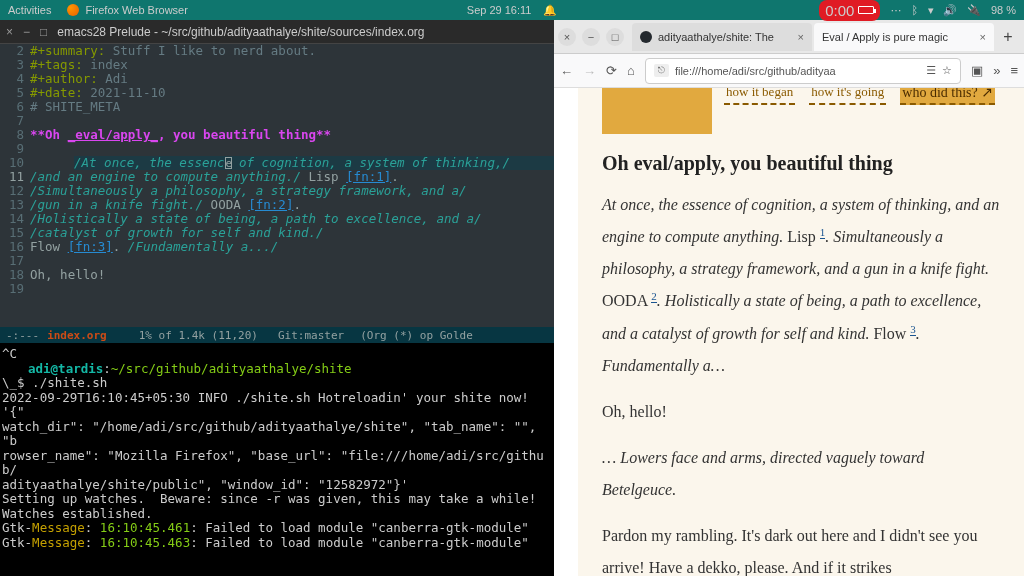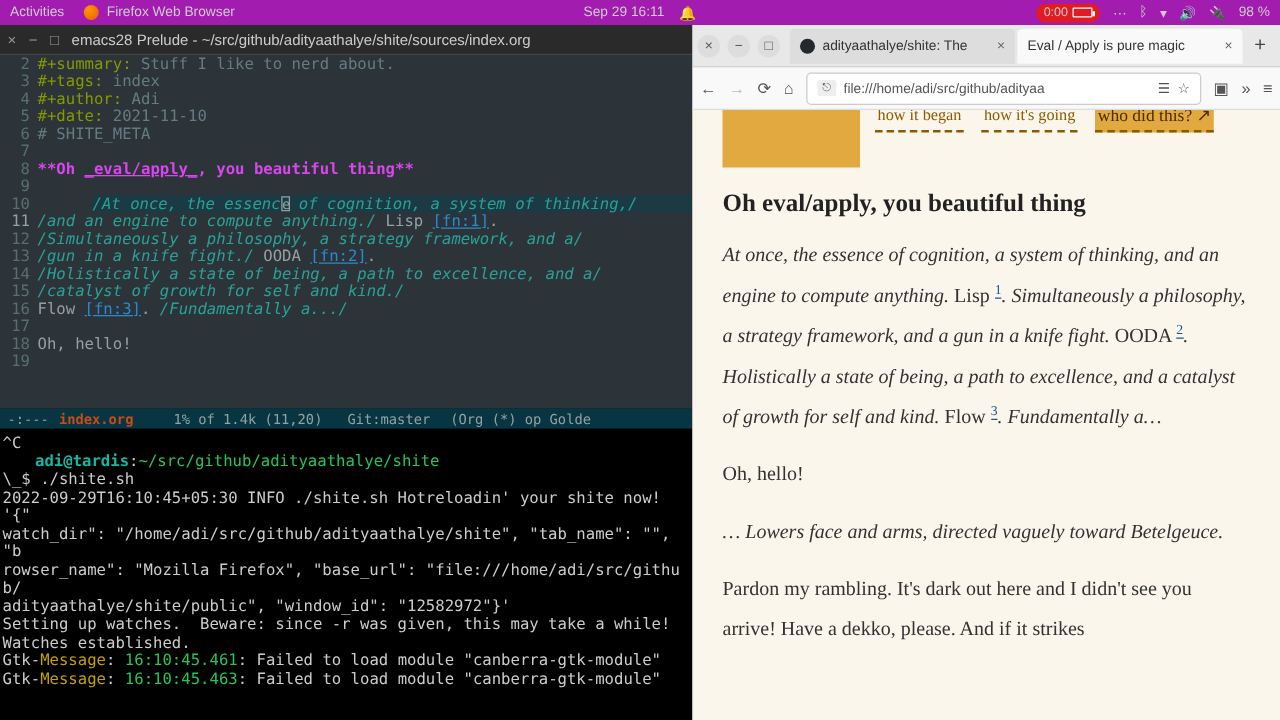--- a/index.html
+++ b/index.html
@@ -1,24 +1,24 @@
 <!DOCTYPE html>
 <html><head>
 <meta charset="utf-8">
 <style>
 * { margin: 0; padding: 0; box-sizing: border-box; }
 body { width: 1024px; height: 576px; overflow: hidden; font-family: sans-serif; background: #000; }
 
 
-.topbar { height: 20px; background: #a21caf; color: #ccc; display: flex; align-items: center; font-size: 11px; padding: 0 8px; position: relative; }
+.topbar { height: 20px; background: #0f766e; color: #ccc; display: flex; align-items: center; font-size: 11px; padding: 0 8px; position: relative; }
 .topbar .left { display: flex; gap: 16px; align-items: center; }
 .topbar .center { position: absolute; left: 50%; transform: translateX(-50%); display: flex; gap: 12px; align-items: center; }
 .topbar .right { margin-left: auto; display: flex; gap: 10px; align-items: center; }
 .ff-icon { width: 12px; height: 12px; background: radial-gradient(circle at 30% 30%, #ff9500, #e66000); border-radius: 50%; display: inline-block; }
-.battery-pill { background: #e01b24; padding: 2px 6px; border-radius: 8px; display: flex; align-items: center; gap: 4px; font-size: 10px; }
+.battery-pill { background: #e01b24; padding: 2px 6px; border-radius: 8px; display: flex; align-items: center; gap: 4px; font-size: 15px; }
 .bat-icon { width: 16px; height: 8px; border: 1px solid #fff; border-radius: 1px; display: inline-block; position: relative; }
 .bat-icon::after { content: ''; position: absolute; right: -3px; top: 2px; width: 2px; height: 4px; background: #fff; }
 .sys-icon { color: #ccc; font-size: 11px; }
 
 
 .main { display: flex; height: 556px; }
 .leftpane { width: 554px; display: flex; flex-direction: column; }
 .rightpane { width: 470px; display: flex; flex-direction: column; background: #fff; }
 
 
@@ -43,41 +43,41 @@
 .cursorbox { border: 1px solid #93a1a1; display: inline-block; width: 7px; height: 12px; line-height: 12px; text-align: center; font-size: 11px; }
 
 
 .modeline { height: 16px; background: #073642; color: #93a1a1; font-family: monospace; font-size: 11px; display: flex; align-items: center; padding: 0 6px; gap: 8px; }
 .modeline .buf { color: #cb4b16; font-weight: bold; }
 
 
 .terminal { flex: 1; background: #000; font-family: monospace; font-size: 12.5px; line-height: 14.5px; padding: 4px 2px; color: #ccc; overflow: hidden; }
 .terminal div { white-space: pre-wrap; word-break: break-all; }
 .tgreen { color: #14b8a6; font-weight: bold; margin-left: 26px; }
-.tblue { color: #22c55e; text-align: right; }
+.tblue { color: #84cc16; text-align: right; }
 .tyellow { color: #c4a000; }
 
 
 .ff-tabs { height: 34px; background: #e8e8e8; display: flex; align-items: center; padding: 0 4px; gap: 0; border-bottom: 1px solid #ccc; }
 .ff-wc { display: flex; gap: 6px; margin-right: 8px; }
 .ff-wc span { width: 18px; height: 18px; border-radius: 50%; background: #ddd; display: flex; align-items: center; justify-content: center; font-size: 11px; color: #555; }
 .ff-tab { flex: 1; height: 28px; background: #ddd; border-radius: 4px 4px 0 0; display: flex; align-items: center; padding: 0 8px; font-size: 11px; color: #333; gap: 6px; overflow: hidden; margin-right: 2px; }
 .ff-tab.active { background: #f9f9fa; }
 .ff-tab .tlabel { flex: 1; overflow: hidden; white-space: nowrap; text-overflow: ellipsis; }
 .ff-tab .tclose { color: #666; }
 .ff-newtab { width: 24px; text-align: center; color: #444; font-size: 16px; }
 .gh-icon { width: 12px; height: 12px; background: #24292e; border-radius: 50%; display: inline-block; }
 
 .ff-toolbar { height: 34px; background: #f9f9fa; display: flex; align-items: center; padding: 0 6px; gap: 10px; border-bottom: 1px solid #ddd; font-size: 13px; color: #555; }
 .ff-url { flex: 1; height: 26px; background: #fff; border: 1px solid #ccc; border-radius: 4px; display: flex; align-items: center; padding: 0 8px; font-size: 11px; color: #555; gap: 6px; }
 .ff-url .proto { background: #eee; padding: 1px 4px; border-radius: 2px; font-size: 9px; }
 .ff-url .path { flex: 1; overflow: hidden; white-space: nowrap; text-overflow: ellipsis; }
 
 
-.page { flex: 1; background: #fbf6ec; padding: 0 24px; overflow: hidden; font-family: Georgia, serif; color: #333; }
+.page { flex: 1; background: #fbf6ec; padding: 0 24px; overflow: hidden; font-family: Georgia, serif; color: #333; margin-left: 24px; }
 .nav-area { display: flex; gap: 12px; margin-bottom: 18px; margin-top: -6px; }
 .nav-logo { width: 110px; height: 52px; background: #e1a93f; }
 .nav-links { display: flex; flex-wrap: wrap; gap: 8px 14px; align-content: flex-start; }
 .nav-link { background: #e1a93f; color: #4a2c00; font-size: 14px; padding: 2px 2px; border-bottom: 2px dashed #8a5a00; }
 .nav-link.small { font-size: 13px; }
 .nav-link.trunc { background: none; border-bottom: 2px dashed #8a5a00; color: #8a5a00; }
 
 .page h2 { font-size: 20px; font-weight: bold; margin: 8px 0 14px; color: #222; }
 .page p { font-size: 16px; line-height: 2; margin-bottom: 14px; color: #333; }
 .page em { font-style: italic; }

